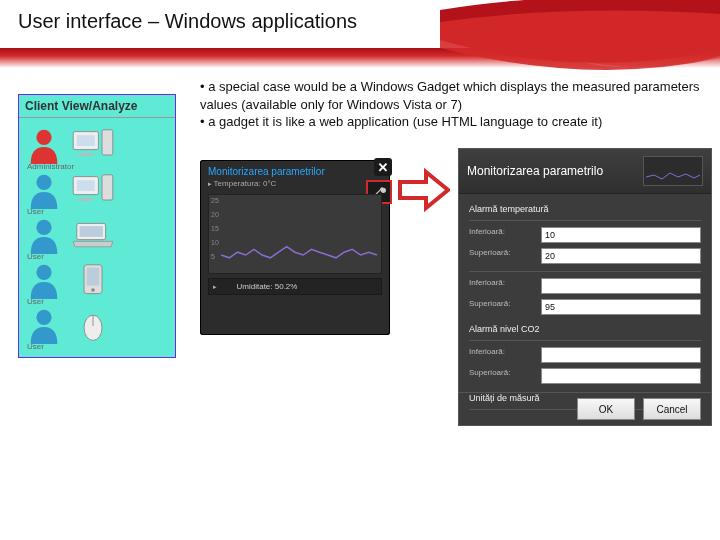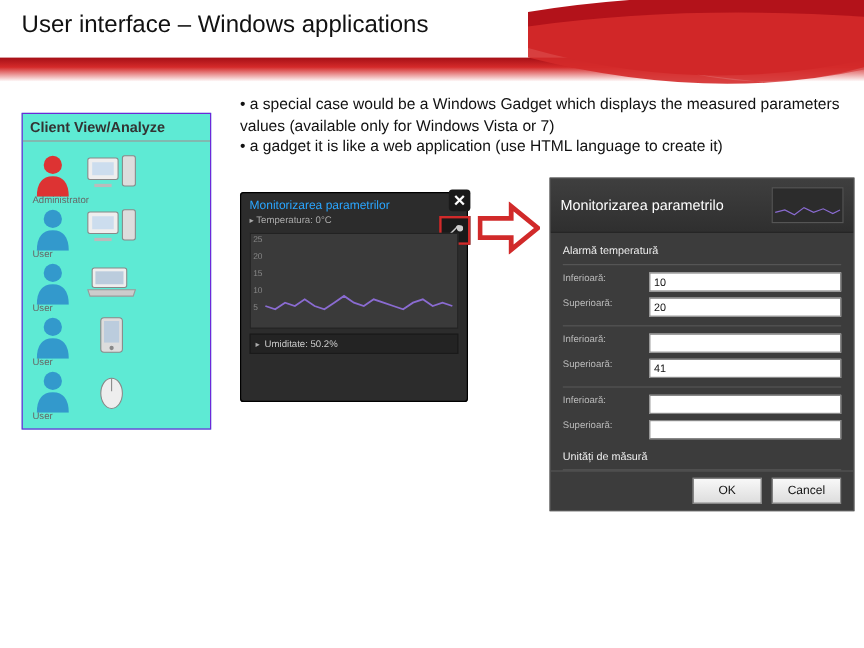--- a/index.html
+++ b/index.html
@@ -15,21 +15,21 @@
 .avatar-svg{width:38px;height:38px}
 .device-svg{width:44px;height:36px}
 .role{font-size:8px;color:#666;margin-top:-2px;margin-left:2px}
 .main{position:absolute;left:200px;top:8px;right:20px}
 .bullets{font-size:13px;color:#111;line-height:1.35;margin-bottom:18px}
 .gadget{position:absolute;left:0;top:82px;width:190px;height:175px;background:#2c2c2c;border-radius:3px;box-shadow:inset 0 0 0 1px #000;color:#ccc;font-size:9px}
 .gadget-title{color:#2aa6ff;font-weight:normal;font-size:10px;padding:6px 8px 2px 8px}
 .gadget-sub{padding:0 8px 4px 8px;font-size:8px;color:#aaa}
 .chart{margin:2px 8px 4px 8px;height:78px;background:#3a3a3a;border:1px solid #222;position:relative}
 .chart .yl{position:absolute;left:2px;font-size:7px;color:#888}
-.row-item{margin:2px 8px;padding:3px 4px;background:#232323;border:1px solid #1a1a1a;font-size:8px;display:flex;gap:4px;align-items:center}
+.row-item{margin:2px 8px;padding:3px 4px;background:#232323;border:1px solid #1a1a1a;font-size:8px;display:flex;gap:20px;align-items:center}
 .tri{font-size:7px;color:#aaa}
 .red{color:#e05a5a}
 .close-x{position:absolute;right:-2px;top:-2px;width:18px;height:18px;background:#1a1a1a;border-radius:3px;color:#fff;font-size:13px;font-weight:bold;display:flex;align-items:center;justify-content:center}
 .wrench-btn{position:absolute;right:-2px;top:20px;width:22px;height:20px;border:2px solid #d12a2a;display:flex;align-items:center;justify-content:center;background:#1a1a1a}
 .arrow{position:absolute;left:198px;top:90px;width:52px;height:44px}
 .dialog{position:absolute;left:258px;top:70px;width:252px;height:276px;border:1px solid #555;background:#3c3c3c;box-shadow:inset 0 1px 0 #555;font-size:9px;color:#ddd}
 .dlg-header{height:44px;background:linear-gradient(to bottom,#3f3f3f,#2f2f2f);display:flex;align-items:center;padding:0 8px;border-bottom:1px solid #222}
 .dlg-title{color:#fff;font-size:12px;font-weight:normal;flex:1}
 .dlg-preview{width:58px;height:28px;background:#2c2c2c;border:1px solid #555;position:relative}
 .dlg-body{padding:6px 10px 0 10px;display:flex;flex-direction:column;gap:2px}
@@ -196,23 +196,24 @@
             <div class="field-input">20</div>
           </div>
 
         <div class="hr"></div>
         <div class="field-row">
             <div class="field-label">Inferioară:</div>
             <div class="field-input"></div>
           </div>
         <div class="field-row">
             <div class="field-label">Superioară:</div>
-            <div class="field-input">41</div>
-          </div>
-
+            <div class="field-input">95</div>
+          </div>
+
+        <div class="sect">Alarmă nivel CO2</div>
         <div class="hr"></div>
         <div class="field-row">
             <div class="field-label">Inferioară:</div>
             <div class="field-input"></div>
           </div>
         <div class="field-row">
             <div class="field-label">Superioară:</div>
             <div class="field-input"></div>
           </div>
 

